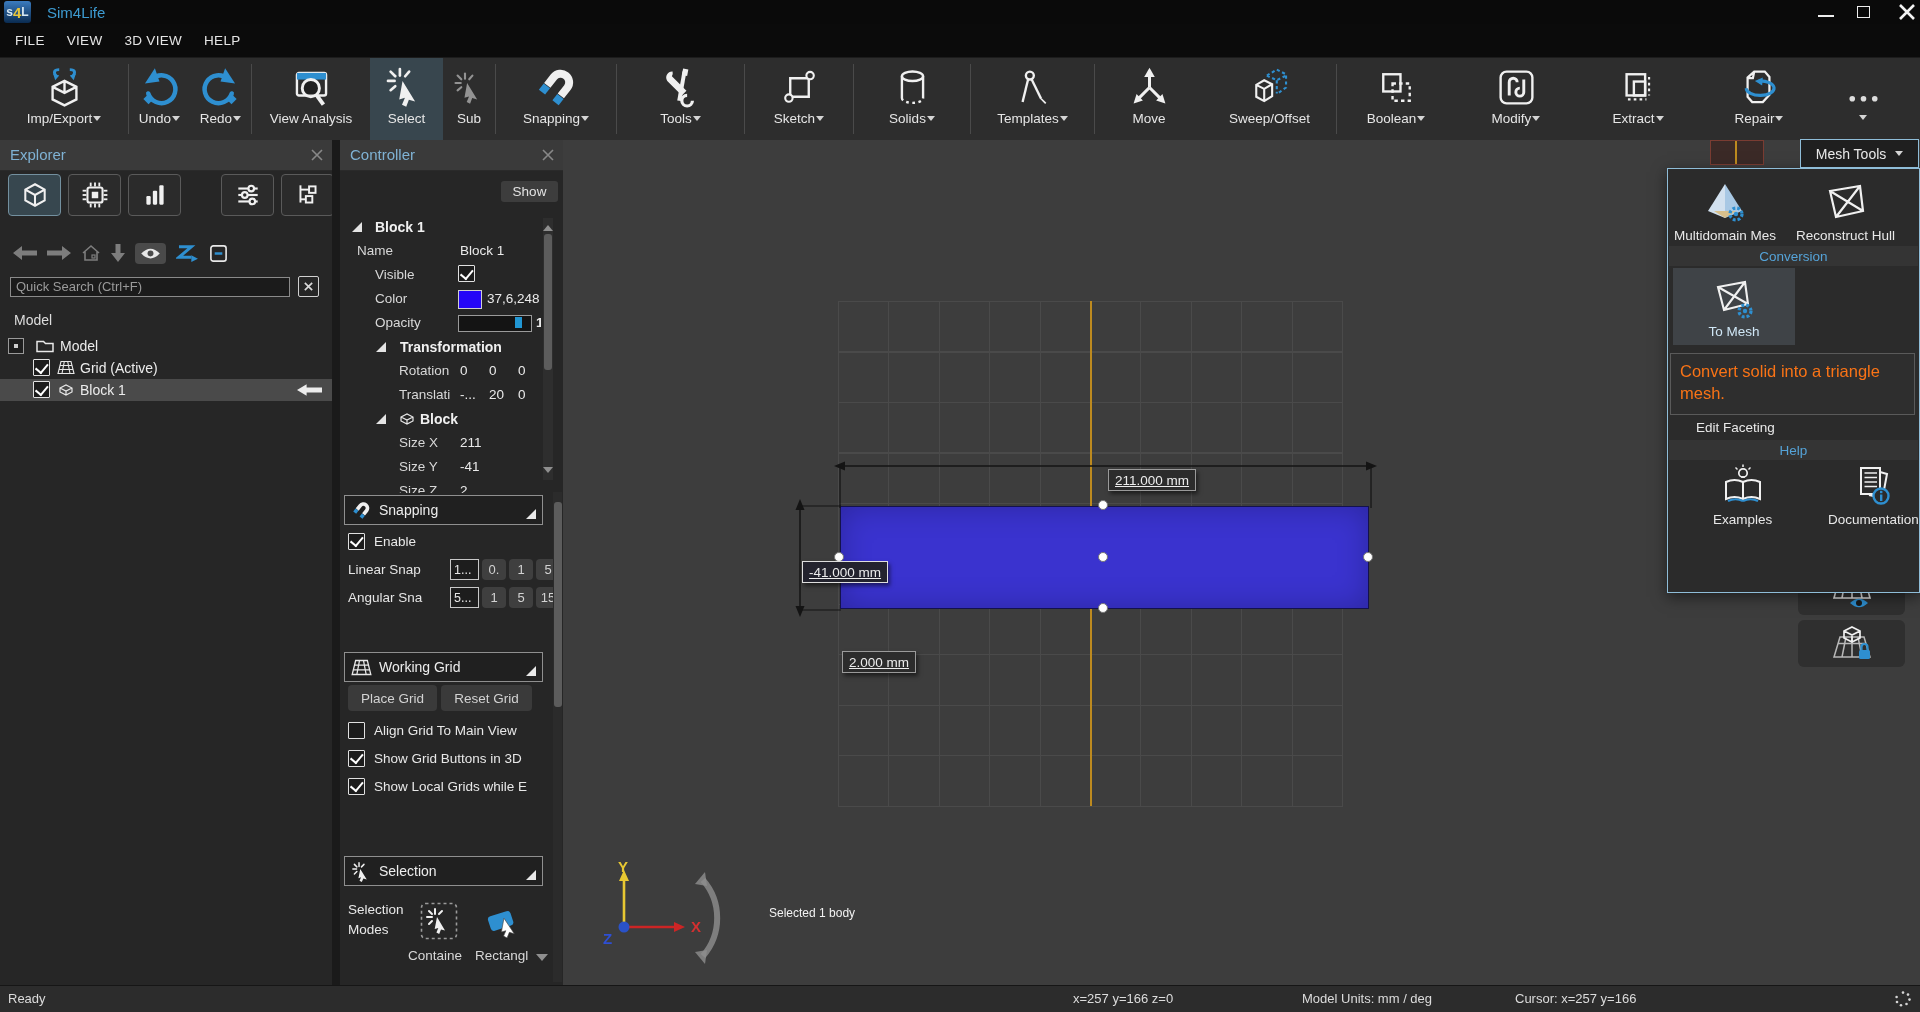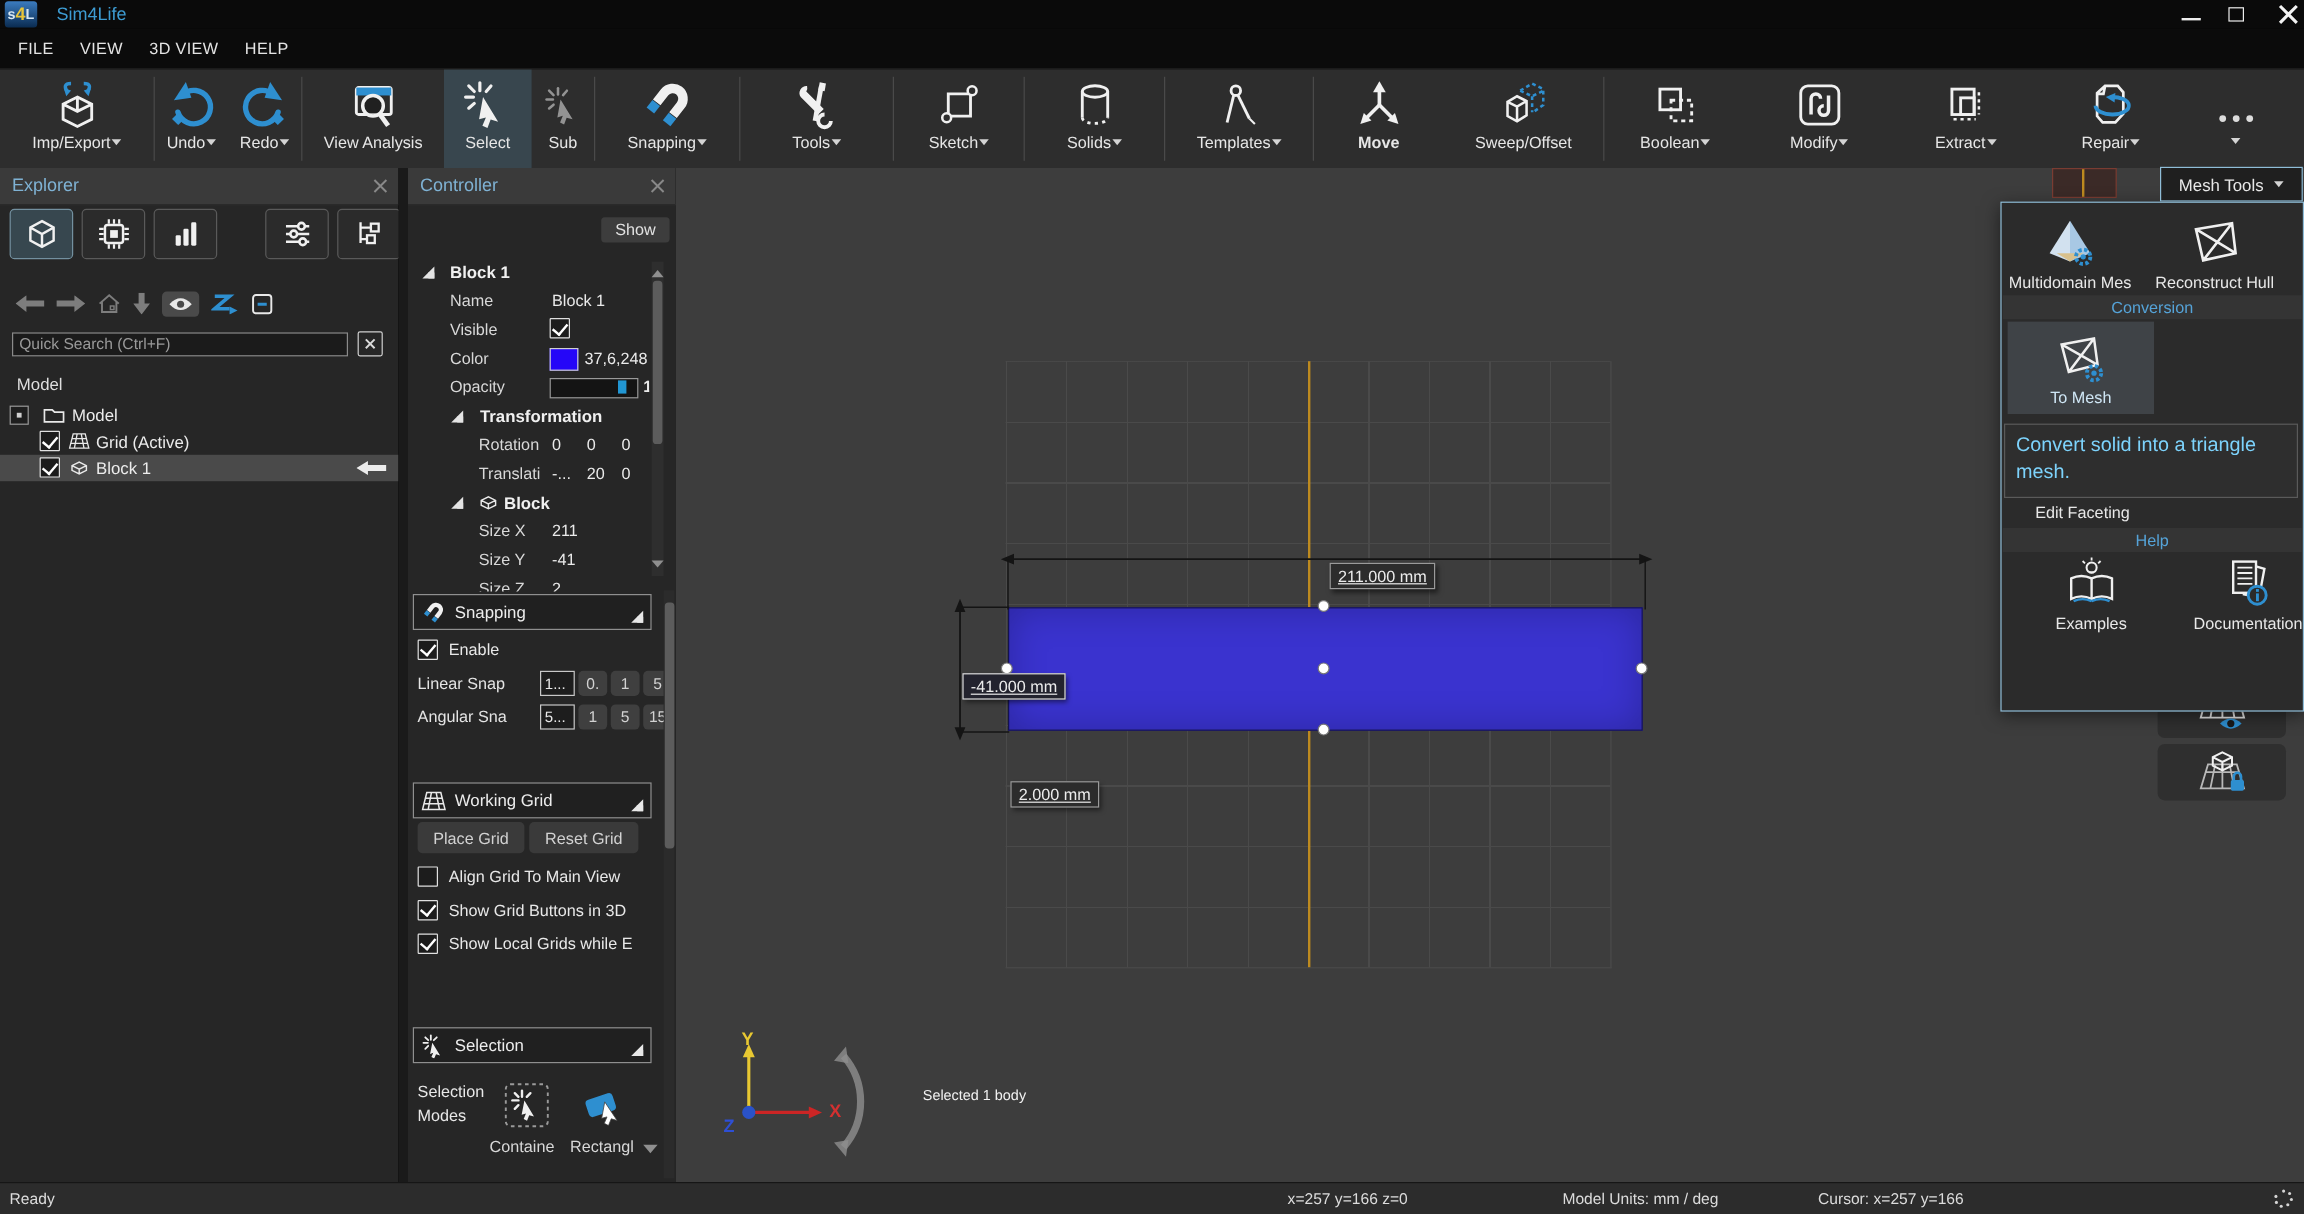--- a/index.html
+++ b/index.html
@@ -138,21 +138,21 @@
   #popup{position:absolute;left:1667px;top:168px;width:253px;height:425px;background:#2b2b2b;border:1px solid #8fbdd8;
          box-sizing:border-box;z-index:20;box-shadow:0 4px 14px rgba(0,0,0,.5);}
   .pop-tile{position:absolute;display:flex;flex-direction:column;align-items:center;}
   .pop-tile .pi{width:46px;height:46px;}
   .pop-tile .pl{font-size:13.5px;color:#e8e8e8;margin-top:3px;white-space:nowrap;}
   .pop-strip{position:absolute;left:1px;right:1px;height:20px;background:#343434;display:flex;align-items:center;justify-content:center;
              font-size:13.5px;color:#55a3d8;}
   #to-mesh{left:5px;top:99px;width:122px;height:77px;background:#3f4347;justify-content:center;}
   #to-mesh .pl{color:#cfe6f5;}
   #pop-tip{position:absolute;left:2px;top:184px;width:245px;height:62px;background:#2e2e2e;border:1px solid #5a5a5a;
-           font-size:16.5px;color:#7dd3fc;padding:6px 9px;box-sizing:border-box;line-height:22px;}
+           font-size:16.5px;color:#f97316;padding:6px 9px;box-sizing:border-box;line-height:22px;}
   #edit-faceting{position:absolute;left:28px;top:251px;font-size:13.5px;color:#e8e8e8;}
   
   .side-btn{position:absolute;left:1798px;width:107px;background:#2f2f2f;border-radius:6px;z-index:5;
             display:flex;align-items:center;justify-content:center;}
   .side-btn span{width:48px;height:38px;}
 
   
   #statusbar{position:absolute;left:0;top:985px;width:1920px;height:27px;background:#2c2c2c;border-top:1px solid #161616;box-sizing:border-box;}
   #statusbar .st{position:absolute;top:5px;font-size:13px;color:#dcdcdc;}
   #grip{position:absolute;right:8px;top:4px;width:18px;height:18px;opacity:.9;}
@@ -363,21 +363,21 @@
           </svg>
         </div>
         <div class="tb-label-row">
           <span class="tb-label">Templates</span>
           <i class="caret"></i>
         </div>
       </div>
     </div>
     <div class="tb-sep"></div>
     <div class="tb-group">
-      <div class="tb-item" style="width: 108px; font-weight: bold;">
+      <div class="tb-item" style="width: 108px;">
         <div class="tb-icon" data-icon="move">
           <svg viewBox="0 0 34 34" width="36" height="36">
             <g stroke="#f0f0f0" stroke-width="2.3" fill="none">
               <line x1="17" y1="17" x2="17" y2="7"></line>
               <line x1="17" y1="17" x2="9" y2="25"></line>
               <line x1="17" y1="17" x2="25" y2="25"></line>
             </g>
             <path d="M17 2 l-4 7 h8 z" fill="#f0f0f0"></path>
             <path d="M5 29 l2.2-7 4.8 4.8 z" fill="#f0f0f0"></path>
             <path d="M29 29 l-7-2.2 4.8-4.8 z" fill="#f0f0f0"></path>
@@ -650,21 +650,21 @@
         </svg>
     </span>
   </div>
   <div id="show-btn">Show</div>
   <div id="props">
       <div class="prow">
         <i class="tri" style="left: 12px;"></i>
         <span class="plabel b" style="left: 35px;">Block 1</span>
       </div>
       <div class="prow">
-        <span class="plabel" style="left: 35px;">Name</span>
+        <span class="plabel" style="left: 17px;">Name</span>
         <span class="pval" style="left: 120px;">Block 1</span>
       </div>
       <div class="prow">
         <span class="plabel" style="left: 35px;">Visible</span>
         <div class="cb checked" style="position: absolute; left: 118px; top: 2px;"></div>
       </div>
       <div class="prow">
         <span class="plabel" style="left: 35px;">Color</span>
         <div class="swatch" style="background: rgb(37, 6, 248);"></div>
         <span class="pval" style="left: 147px;">37,6,248</span>

